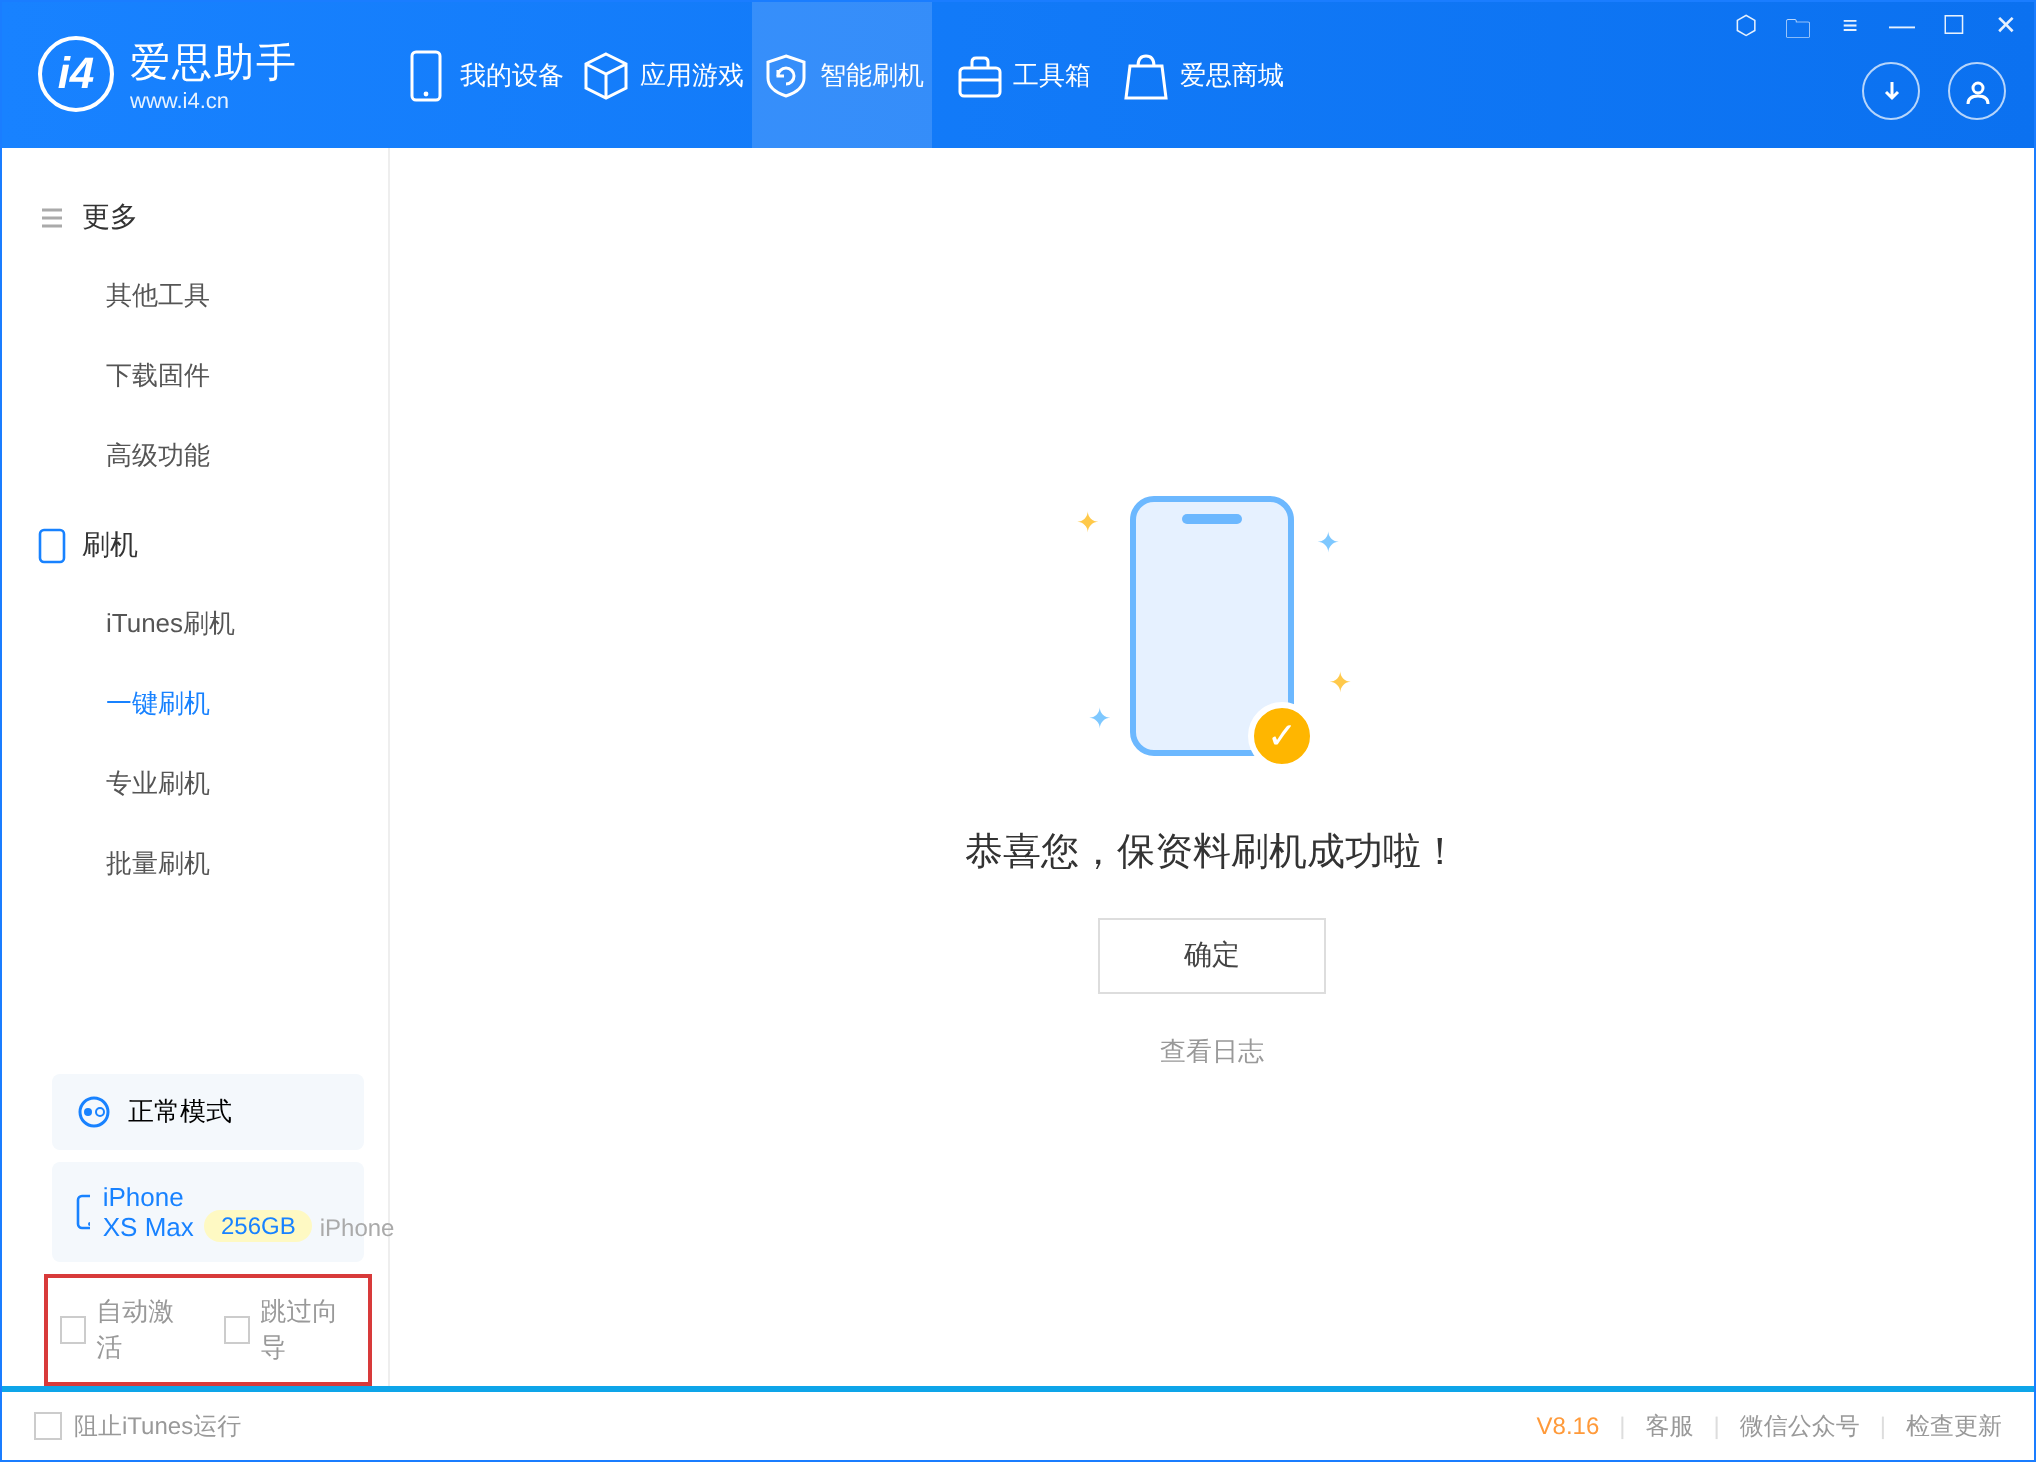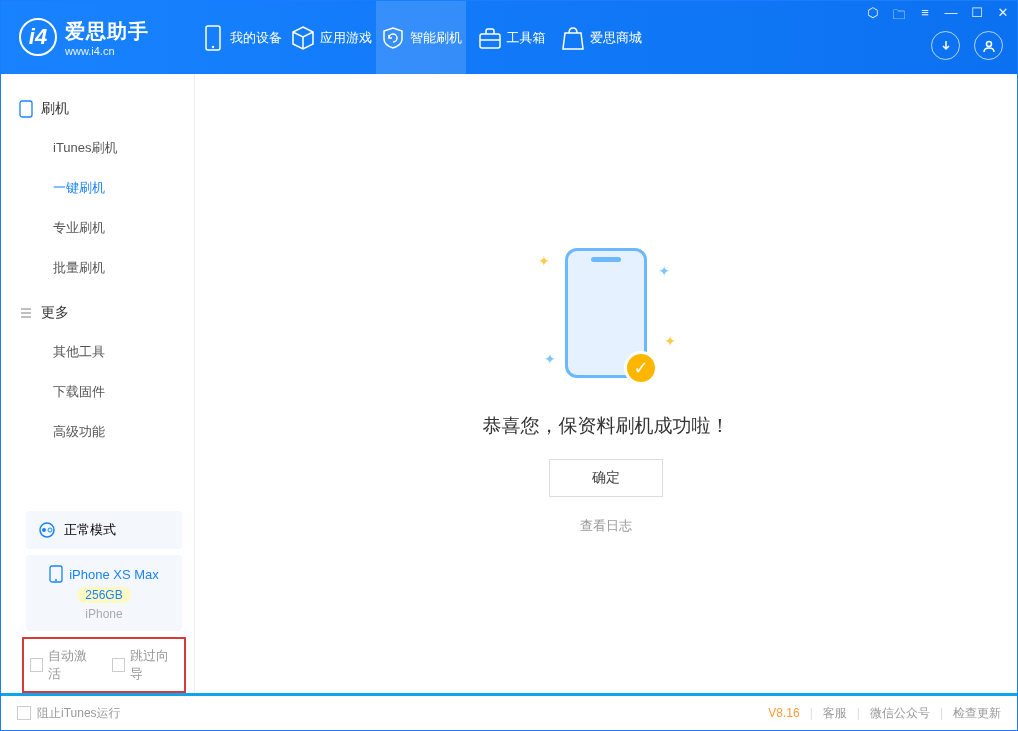--- a/index.html
+++ b/index.html
@@ -1,39 +1,39 @@
 <!DOCTYPE html>
 <html><head>
 <meta charset="utf-8">
 <style>
 *{margin:0;padding:0;box-sizing:border-box;font-family:"Microsoft YaHei",Arial,sans-serif}
 body{background:#fff;width:1018px;height:731px;overflow:hidden;border:1px solid #1a7dff}
 .header{height:73px;background:linear-gradient(to right,#1882ff,#0b71f0);display:flex;align-items:center;color:#fff;position:relative}
 .logo{display:flex;align-items:flex-start;padding:0 18px;width:195px}
 .logo-icon{width:38px;height:38px;border:2px solid #fff;border-radius:50%;display:flex;align-items:center;justify-content:center;font-size:22px;font-weight:bold;font-style:italic;margin-right:8px}
 .logo-text{display:flex;flex-direction:column}
-.logo-title{font-size:20px;font-weight:700;letter-spacing:1px}
+.logo-title{font-size:20px;font-weight:400;letter-spacing:1px}
 .logo-sub{font-size:11px;opacity:.9}
 .nav{display:flex;height:100%}
 .nav-item{width:90px;display:flex;align-items:center;justify-content:center;cursor:pointer;gap:4px;font-size:13px}
 .nav-item.active{background:rgba(255,255,255,.15)}
 .nav-icon{width:26px;height:26px;display:flex;align-items:center;justify-content:center}
 .win-controls{position:absolute;right:6px;top:4px;display:flex;gap:10px;font-size:13px}
 .win-controls span{cursor:pointer;opacity:.9;width:16px;text-align:center}
 .header-right{position:absolute;right:14px;bottom:14px;display:flex;gap:14px}
 .round-btn{width:29px;height:29px;border:1.5px solid rgba(255,255,255,.7);border-radius:50%;display:flex;align-items:center;justify-content:center;cursor:pointer}
 .body{display:flex;height:619px}
 .sidebar{width:194px;border-right:1px solid #eee;padding-top:16px;position:relative}
 .sb-grp{margin-bottom:6px}
 .sb-head{display:flex;align-items:center;gap:8px;padding:10px 18px;color:#333;font-size:14px}
 .sb-item{padding:11px 18px 11px 52px;color:#555;font-size:13px;cursor:pointer}
 .sb-item.active{color:#1882ff}
 .sb-bottom{position:absolute;bottom:0;left:13px;right:0}
 .mode-box,.device-box{background:#f4f8fc;margin:6px 12px;border-radius:4px;padding:10px 12px;font-size:13px;display:flex;align-items:center;gap:8px}
-.device-box{flex-direction:column;align-items:center;gap:4px}
+.device-box{flex-direction:row;align-items:flex-end;gap:4px}
 .device-name{color:#1882ff;font-weight:500;display:flex;align-items:center;gap:6px}
 .capacity{background:#fef9c3;color:#1882ff;padding:1px 8px;border-radius:10px;font-size:12px}
 .device-type{color:#aaa;font-size:12px}
 .chk-row{border:2px solid #d83a3a;margin:6px 8px 0;padding:8px 6px;display:flex;gap:16px;font-size:13px;color:#999}
 .chk{display:flex;align-items:center;gap:5px}
 .chkbox{width:14px;height:14px;border:1px solid #ccc;background:#fff}
 .main{flex:1;display:flex;flex-direction:column;align-items:center;justify-content:center;gap:20px}
 .illus{position:relative;width:160px;height:160px;display:flex;align-items:center;justify-content:center}
 .phone{width:82px;height:130px;border:3px solid #6cb8ff;border-radius:12px;background:#e6f1ff;position:relative}
 .phone::before{content:"";position:absolute;top:6px;left:50%;transform:translateX(-50%);width:30px;height:5px;background:#6cb8ff;border-radius:3px}
@@ -131,40 +131,40 @@
           <path d="M3 14 Q3 10 8 10 Q13 10 13 14" stroke="#fff" stroke-width="1.5" fill="none"></path>
         </svg>
       </div>
   </div>
 </div>
 
 <div class="body">
   <div class="sidebar">
     <div class="sb-grp">
       <div class="sb-head">
+        <svg width="14" height="14">
+            <path d="M2 3 L12 3 M2 7 L12 7 M2 11 L12 11" stroke="#aaa" stroke-width="1.5"></path>
+          </svg>
+        <span>更多</span>
+      </div>
+      <div class="sb-item">其他工具</div>
+      <div class="sb-item">下载固件</div>
+      <div class="sb-item">高级功能</div>
+    </div>
+    <div class="sb-grp">
+      <div class="sb-head">
         <svg width="14" height="18">
             <rect x="1" y="1" width="12" height="16" rx="2" fill="none" stroke="#1882ff" stroke-width="1.3"></rect>
           </svg>
         <span>刷机</span>
       </div>
       <div class="sb-item">iTunes刷机</div>
       <div class="sb-item active">一键刷机</div>
       <div class="sb-item">专业刷机</div>
       <div class="sb-item">批量刷机</div>
-    </div>
-    <div class="sb-grp">
-      <div class="sb-head">
-        <svg width="14" height="14">
-            <path d="M2 3 L12 3 M2 7 L12 7 M2 11 L12 11" stroke="#aaa" stroke-width="1.5"></path>
-          </svg>
-        <span>更多</span>
-      </div>
-      <div class="sb-item">其他工具</div>
-      <div class="sb-item">下载固件</div>
-      <div class="sb-item">高级功能</div>
     </div>
     <div class="sb-bottom">
       <div class="mode-box">
         <svg width="18" height="18">
             <circle cx="9" cy="9" r="7" fill="none" stroke="#1882ff" stroke-width="1.5"></circle>
             <circle cx="6" cy="9" r="2" fill="#1882ff"></circle>
             <circle cx="12" cy="9" r="2" fill="none" stroke="#1882ff"></circle>
           </svg>
         <span>正常模式</span>
       </div>

